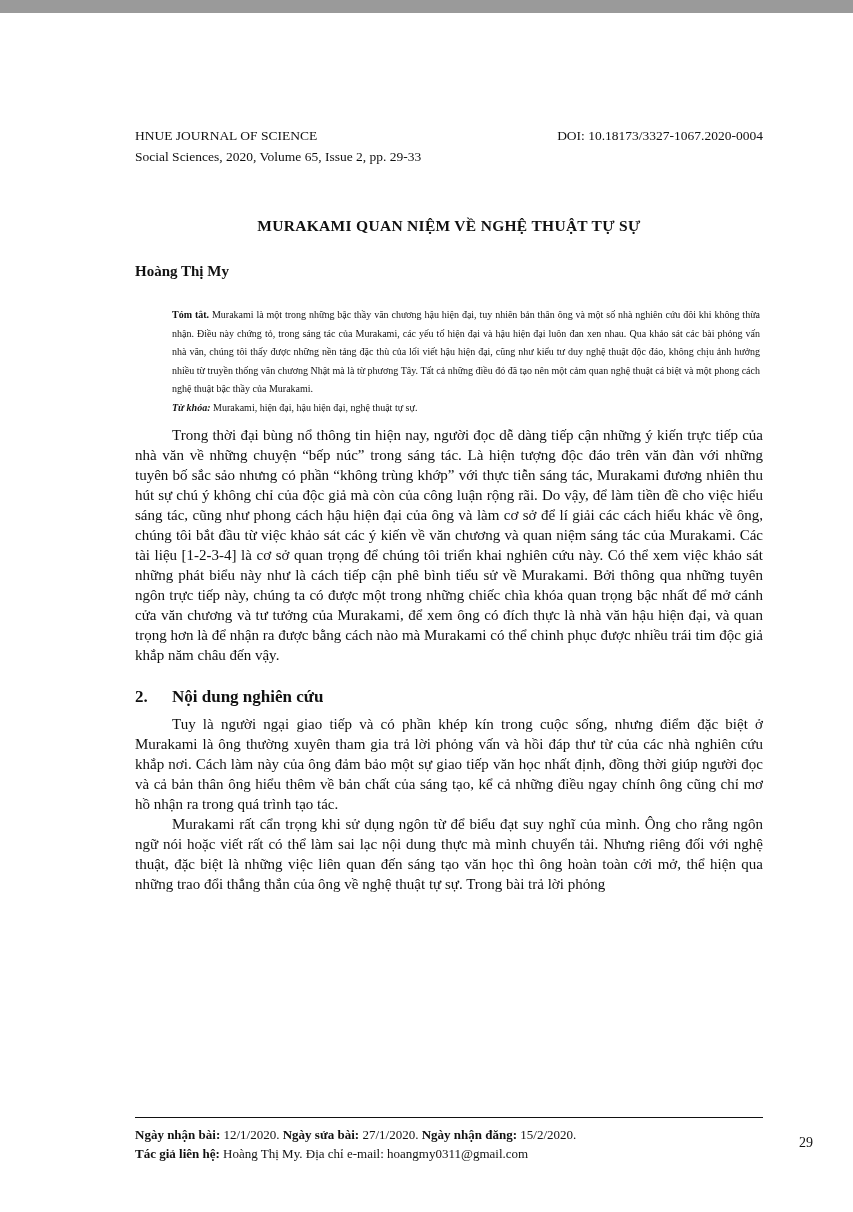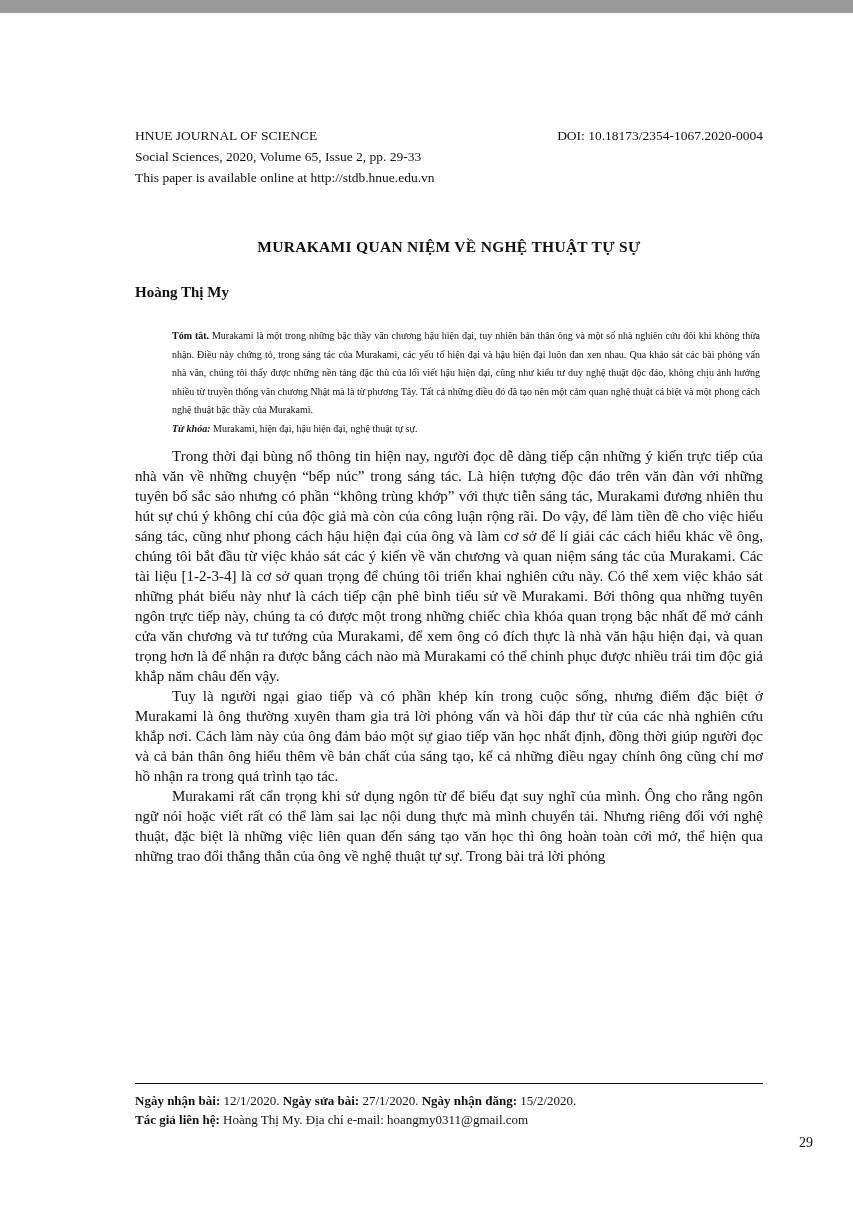--- a/index.html
+++ b/index.html
@@ -48,59 +48,59 @@
   h2.sec .num { display:inline-block; width:37px; }
   p.body {
     margin:7px 0 0 0;
     font-size:15px; line-height:20px;
     text-align:justify;
     text-indent:37px;
   }
   p.body + p.body { margin-top:0; }
   
   .pfooter {
-    position:absolute; left:135px; right:90px; top:1070px;
+    position:absolute; left:135px; right:90px; top:1104px;
     border-top:1px solid #111;
     padding-top:7px;
     font-size:13px; line-height:19px;
   }
   .pfooter p { margin:0; }
   .pageno {
     position:absolute; right:40px; top:1122px;
     font-size:14px;
   }
   b { font-weight:bold; }
 </style>
 </head>
 <body>
 
 <div class="page">
 
   <div class="jheader">
     <div class="row1">
       <span>HNUE JOURNAL OF SCIENCE</span>
-      <span>DOI: 10.18173/2354-1067.2020-0004</span>
+      <span>DOI: 10.18173/3327-1067.2020-0004</span>
     </div>
     <div>Social Sciences, 2020, Volume 65, Issue 2, pp. 29-33</div>
-    <div>This paper is available online at http://stdb.hnue.edu.vn</div>
   </div>
 
   <h1 class="title">MURAKAMI QUAN NIỆM VỀ NGHỆ THUẬT TỰ SỰ</h1>
 
   <div class="author">Hoàng Thị My</div>
 
   <div class="abstract">
     <p><b>Tóm tắt.</b>
       <span>Murakami là một trong những bậc thầy văn chương hậu hiện đại, tuy nhiên bản thân ông và một số nhà nghiên cứu đôi khi không thừa nhận. Điều này chứng tỏ, trong sáng tác của Murakami, các yếu tố hiện đại và hậu hiện đại luôn đan xen nhau. Qua khảo sát các bài phỏng vấn nhà văn, chúng tôi thấy được những nền tảng đặc thù của lối viết hậu hiện đại, cũng như kiểu tư duy nghệ thuật độc đáo, không chịu ảnh hưởng nhiều từ truyền thống văn chương Nhật mà là từ phương Tây. Tất cả những điều đó đã tạo nên một cảm quan nghệ thuật cá biệt và một phong cách nghệ thuật bậc thầy của Murakami.</span></p>
     <p><span class="kw-label">Từ khóa:</span>
       <span>Murakami, hiện đại, hậu hiện đại, nghệ thuật tự sự.</span></p>
   </div>
 
   <p class="body">Trong thời đại bùng nổ thông tin hiện nay, người đọc dễ dàng tiếp cận những ý kiến trực tiếp của nhà văn về những chuyện “bếp núc” trong sáng tác. Là hiện tượng độc đáo trên văn đàn với những tuyên bố sắc sảo nhưng có phần “không trùng khớp” với thực tiễn sáng tác, Murakami đương nhiên thu hút sự chú ý không chỉ của độc giả mà còn của công luận rộng rãi. Do vậy, để làm tiền đề cho việc hiểu sáng tác, cũng như phong cách hậu hiện đại của ông và làm cơ sở để lí giải các cách hiểu khác về ông, chúng tôi bắt đầu từ việc khảo sát các ý kiến về văn chương và quan niệm sáng tác của Murakami. Các tài liệu [1-2-3-4] là cơ sở quan trọng để chúng tôi triển khai nghiên cứu này. Có thể xem việc khảo sát những phát biểu này như là cách tiếp cận phê bình tiểu sử về Murakami. Bởi thông qua những tuyên ngôn trực tiếp này, chúng ta có được một trong những chiếc chìa khóa quan trọng bậc nhất để mở cánh cửa văn chương và tư tưởng của Murakami, để xem ông có đích thực là nhà văn hậu hiện đại, và quan trọng hơn là để nhận ra được bằng cách nào mà Murakami có thể chinh phục được nhiều trái tim độc giả khắp năm châu đến vậy.</p>
 
+  <h2 class="sec"><span class="num">2.</span><span>Nội dung nghiên cứu</span></h2>
   <p class="body">Tuy là người ngại giao tiếp và có phần khép kín trong cuộc sống, nhưng điểm đặc biệt ở Murakami là ông thường xuyên tham gia trả lời phỏng vấn và hồi đáp thư từ của các nhà nghiên cứu khắp nơi. Cách làm này của ông đảm bảo một sự giao tiếp văn học nhất định, đồng thời giúp người đọc và cả bản thân ông hiểu thêm về bản chất của sáng tạo, kể cả những điều ngay chính ông cũng chỉ mơ hồ nhận ra trong quá trình tạo tác.</p>
   <p class="body">Murakami rất cẩn trọng khi sử dụng ngôn từ để biểu đạt suy nghĩ của mình. Ông cho rằng ngôn ngữ nói hoặc viết rất có thể làm sai lạc nội dung thực mà mình chuyển tải. Nhưng riêng đối với nghệ thuật, đặc biệt là những việc liên quan đến sáng tạo văn học thì ông hoàn toàn cởi mở, thể hiện qua những trao đổi thẳng thắn của ông về nghệ thuật tự sự. Trong bài trả lời phỏng</p>
 
   <div class="pfooter">
     <p><b>Ngày nhận bài:</b>
       <span>12/1/2020.</span>
       <b>Ngày sửa bài:</b>
       <span>27/1/2020.</span>
       <b>Ngày nhận đăng:</b>
       <span>15/2/2020.</span></p>

